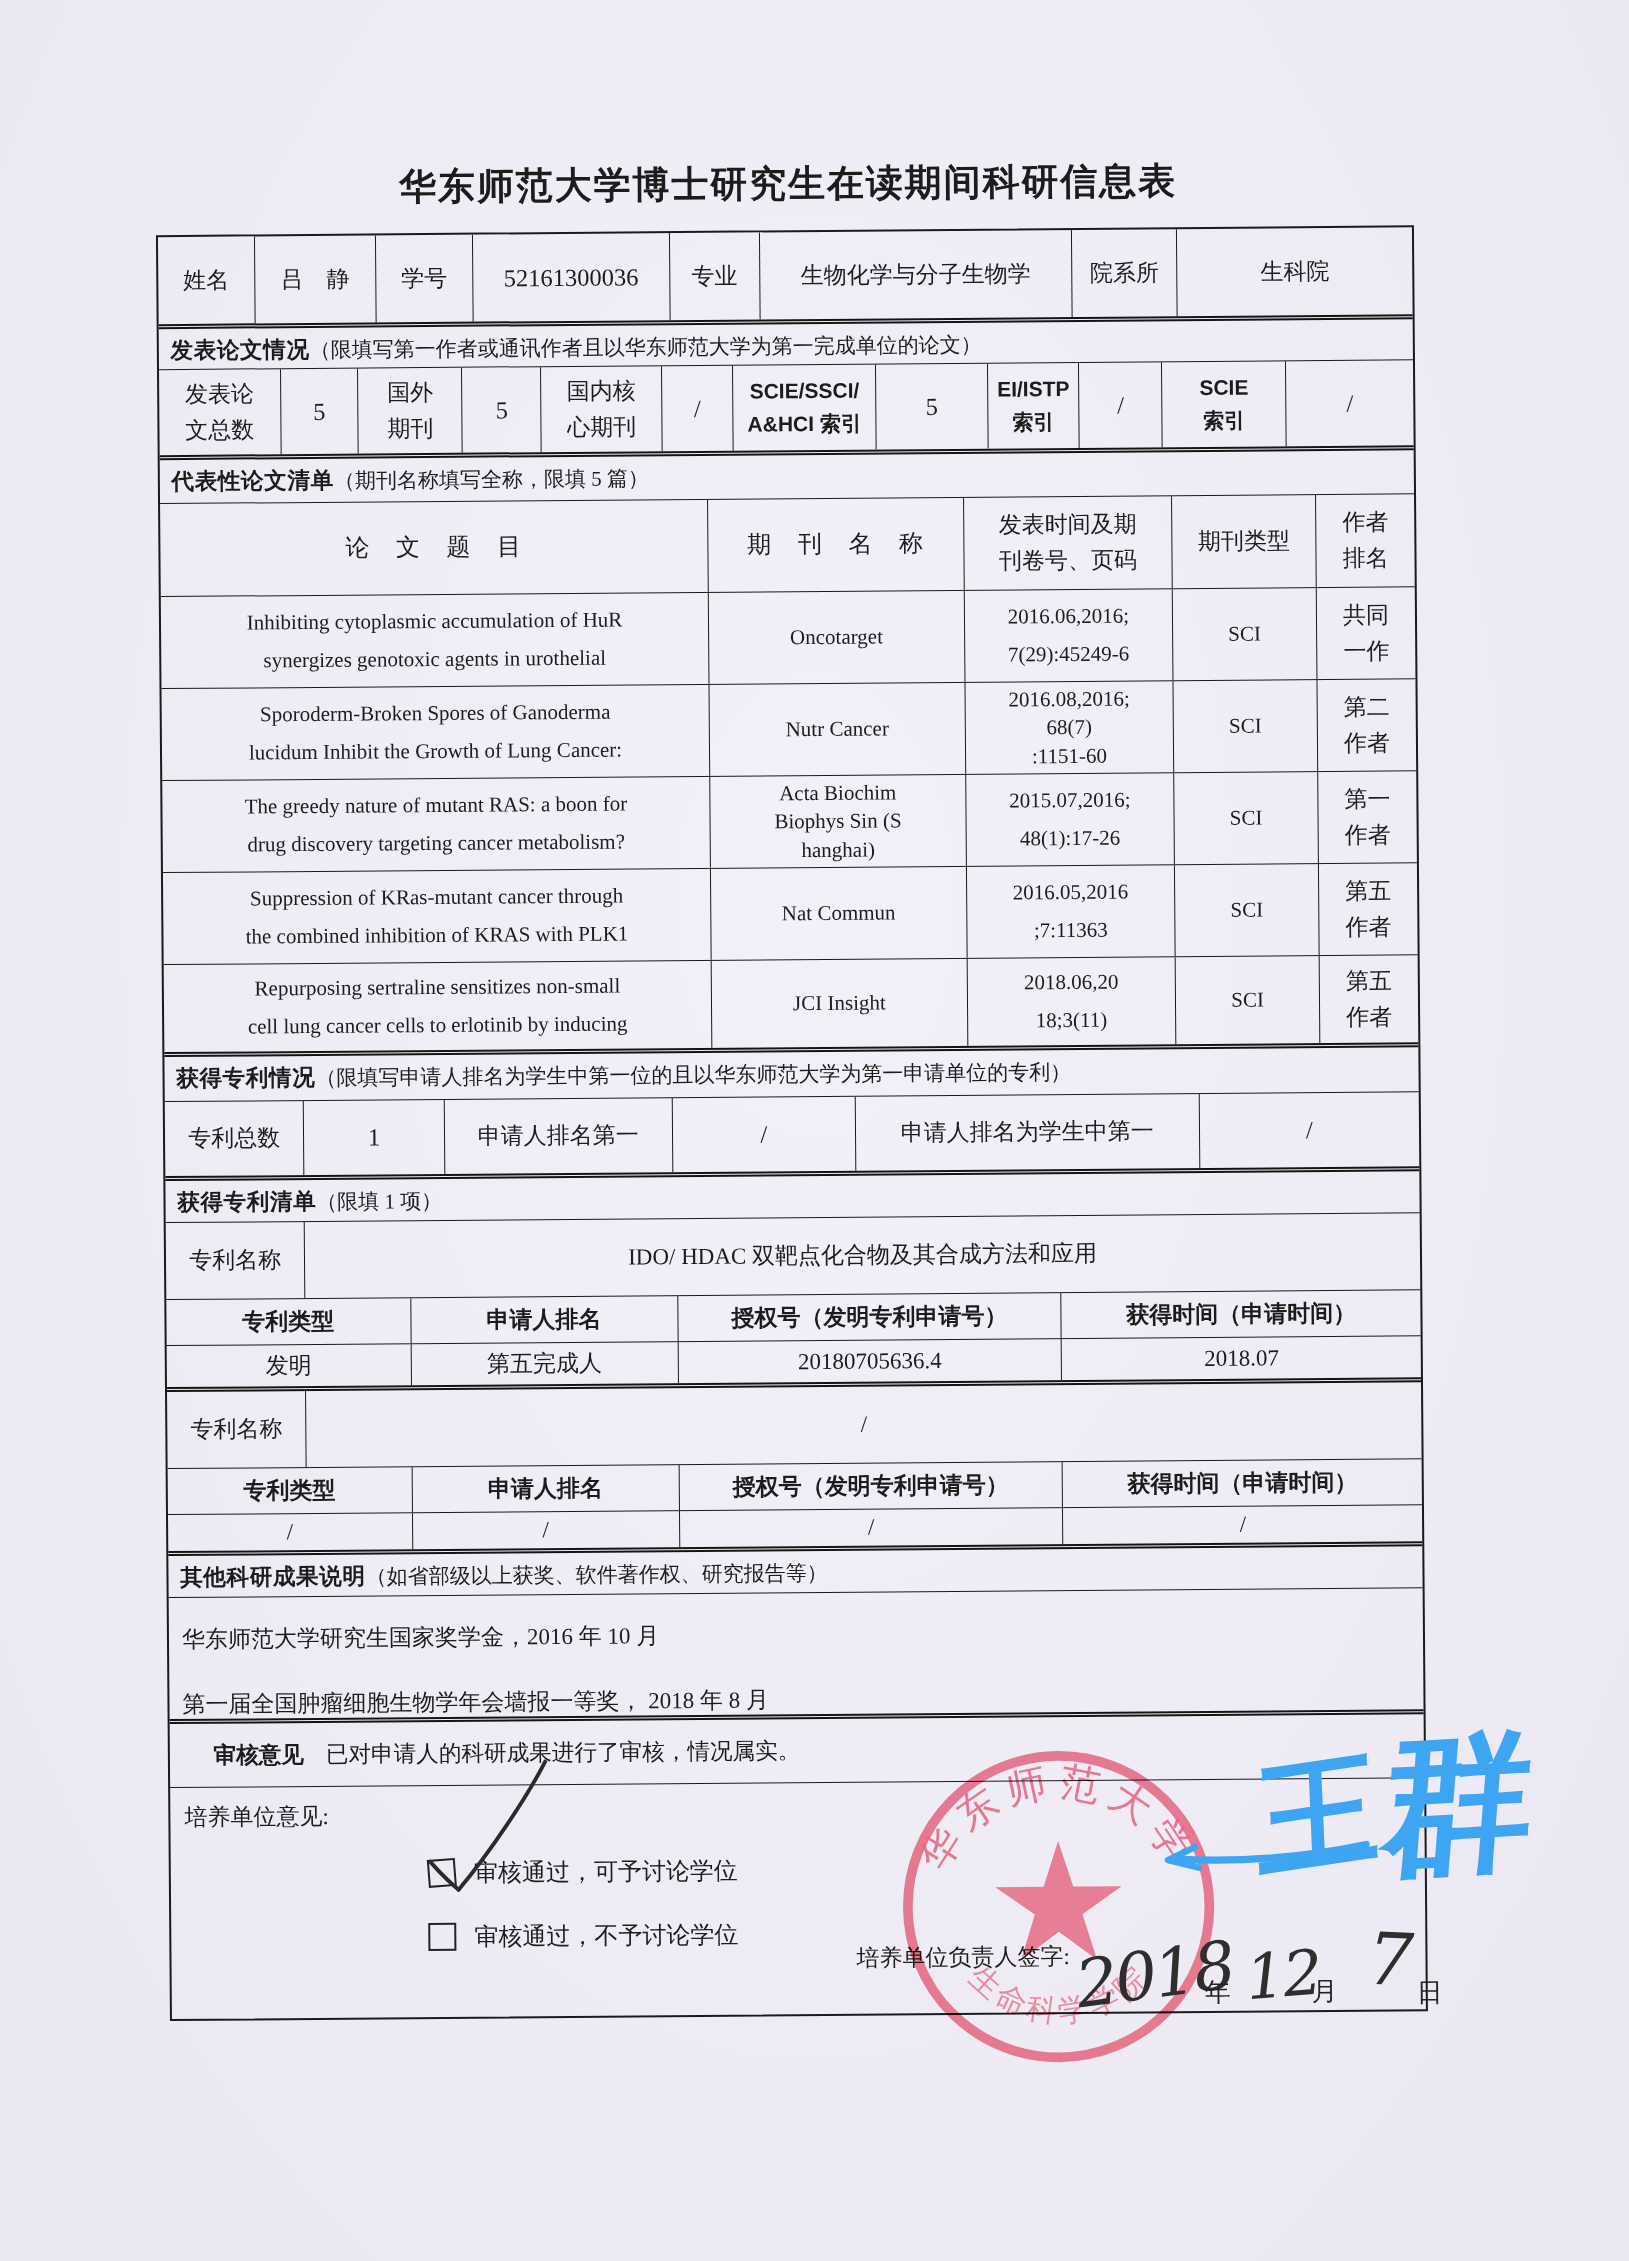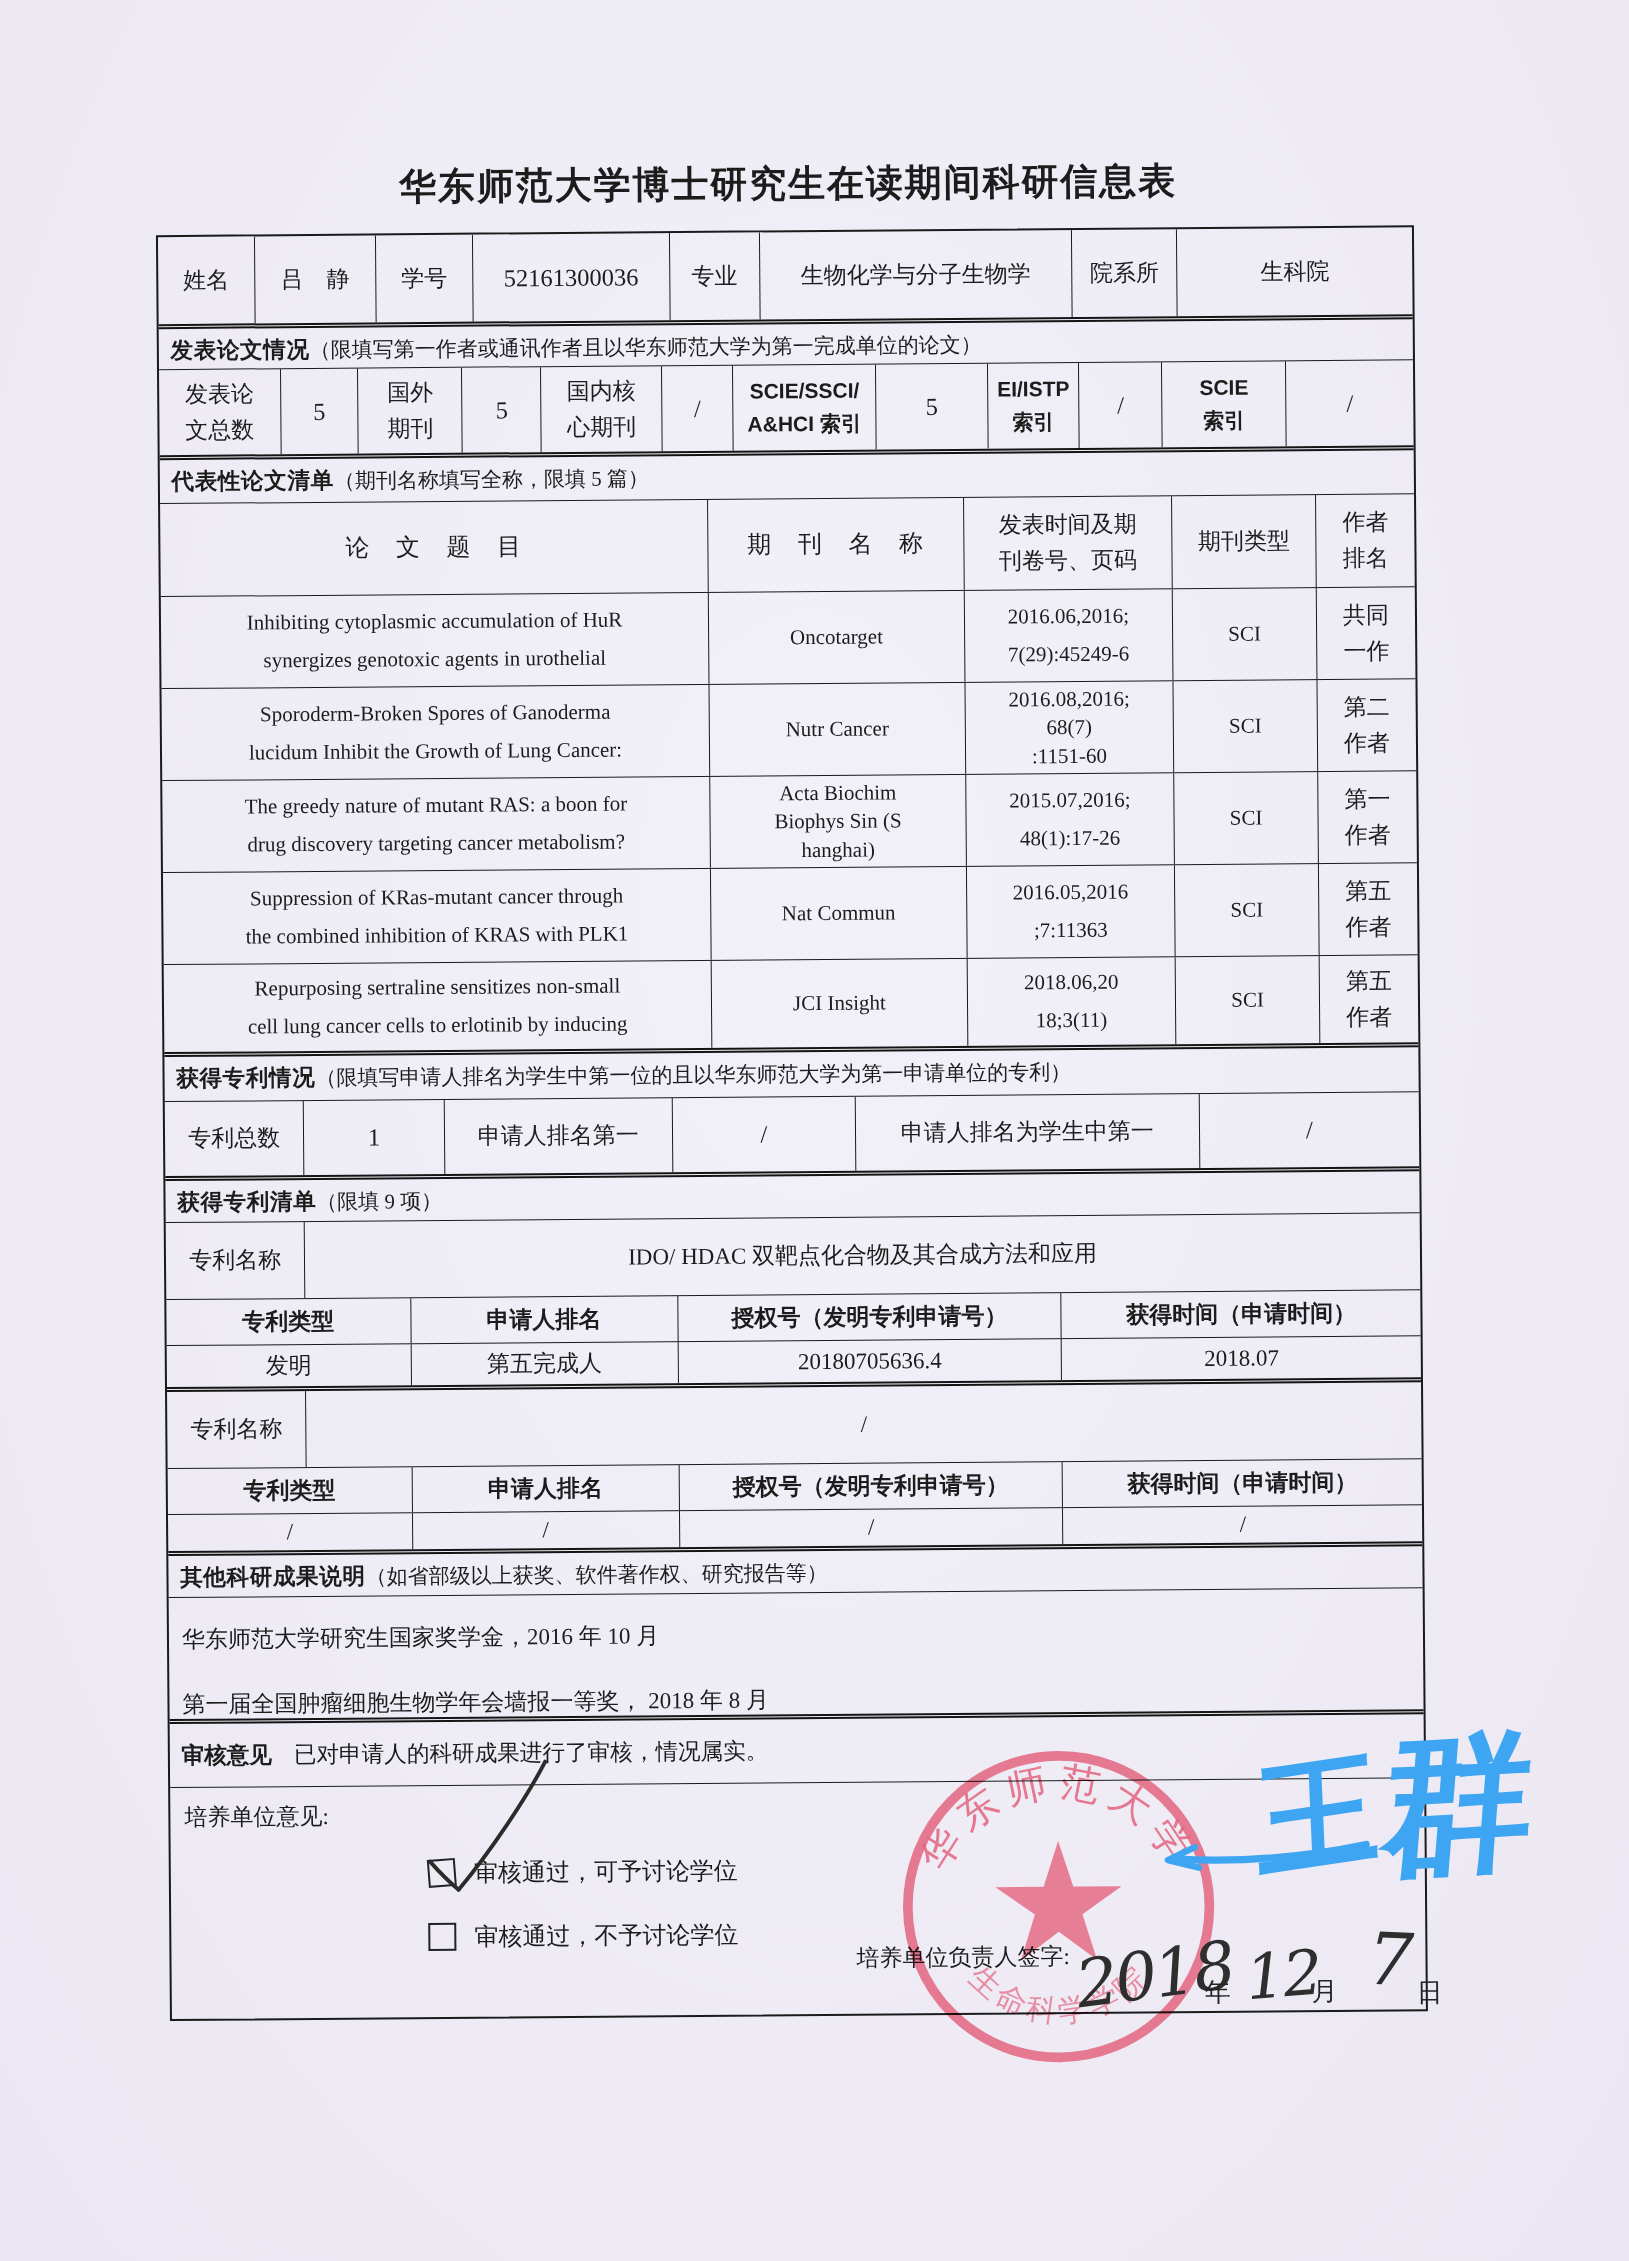--- a/index.html
+++ b/index.html
@@ -55,21 +55,21 @@
     box-sizing:border-box;
   }
   .noteRow .h{font-family:"Liberation Sans","DejaVu Sans",sans-serif;font-weight:bold;letter-spacing:0.6px;}
   .noteRow .n{font-size:21px;}
   .eng{font-size:21px;line-height:1.8;}
   .phead{font-size:24px;letter-spacing:1.3px;}
   .val{font-size:24.5px;}
   .otherContent{display:block;padding:26px 6.4px 6.4px 13px;font-size:23px;box-sizing:border-box;}
   .otherContent .line{display:block;margin-bottom:34px;}
   .reviewRow{display:flex;align-items:center;padding-left:11.6px;box-sizing:border-box;font-size:22.6px;}
-  .reviewRow .h{font-family:"Liberation Sans","DejaVu Sans",sans-serif;font-weight:bold;margin-right:22px;}
+  .reviewRow .h{font-family:"Liberation Sans","DejaVu Sans",sans-serif;font-weight:bold;margin-right:22px;margin-left:32px;}
   .unitBlock{position:relative;box-sizing:border-box;}
   .unitLabel{position:absolute;left:14px;top:14px;font-size:23px;}
   .opts{position:absolute;left:257px;top:55px;}
   .optLine{display:flex;align-items:center;height:64px;font-size:24px;}
   .box{
     width:28px;height:28px;border:2.6px solid #222;margin-right:18px;
     box-sizing:border-box;flex:0 0 auto;
   }
   .box.checked{transform:rotate(-4deg);}
   .signLabel{position:absolute;left:685px;top:160px;font-size:23px;}
@@ -213,21 +213,21 @@
     <div class="r dbl" style="height:79px">
       <div class="c" style="width:11.1%">专利总数</div>
       <div class="c val" style="width:11.2%">1</div>
       <div class="c" style="width:18.2%">申请人排名第一</div>
       <div class="c val" style="width:14.6%">/</div>
       <div class="c" style="width:27.4%">申请人排名为学生中第一</div>
       <div class="c val endc" style="flex:1">/</div>
     </div>
 
     <div class="r noteRow" style="height:42px">
-      <span class="h">获得专利清单</span><span class="n">（限填 9 项）</span>
+      <span class="h">获得专利清单</span><span class="n">（限填 1 项）</span>
     </div>
 
     <div class="r" style="height:77px">
       <div class="c" style="width:11.1%">专利名称</div>
       <div class="c endc" style="flex:1">IDO/ HDAC  双靶点化合物及其合成方法和应用</div>
     </div>
 
     <div class="r" style="height:46px">
       <div class="c" style="width:19.5%;font-weight:bold">专利类型</div>
       <div class="c" style="width:21.3%;font-weight:bold">申请人排名</div>

